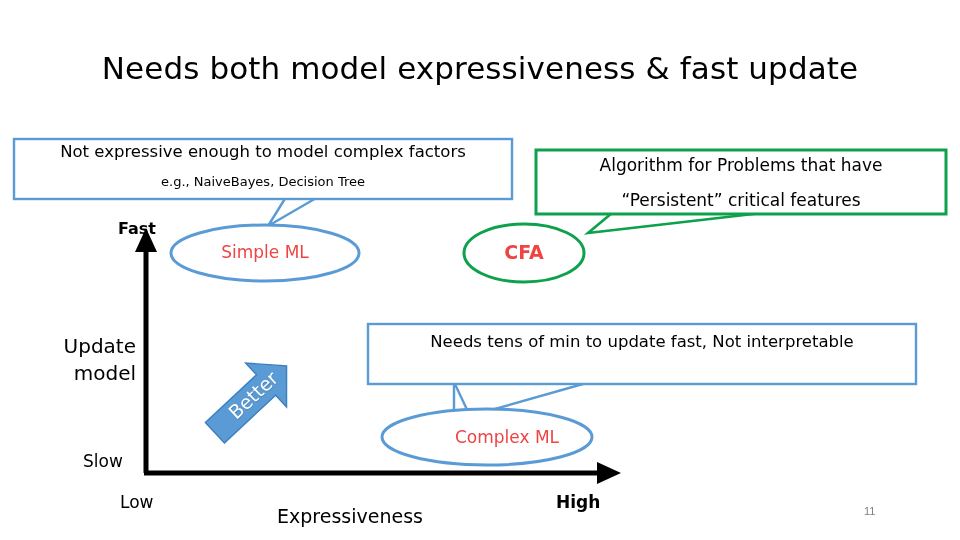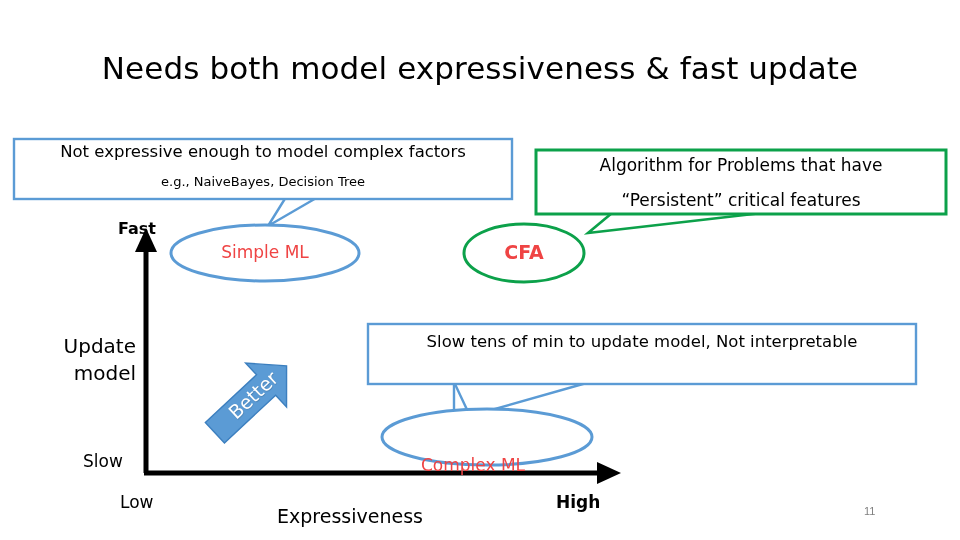--- a/index.html
+++ b/index.html
@@ -76,22 +76,22 @@
   }
   #label-simple-ml {
     left: 172px; top: 242px; width: 186px;
     font-size: 17px; font-weight: 400;
   }
   #label-cfa {
     left: 462px; top: 241px; width: 124px;
     font-size: 19px; font-weight: bold;
   }
   #label-complex-ml {
-    left: 370px; top: 427px; width: 206px;
-    font-size: 17px; font-weight: 400; margin-top: 28px;
+    left: 404px; top: 427px; width: 206px;
+    font-size: 17px; font-weight: 400;
   }
 
   
   .axis-label {
     position: absolute;
     white-space: nowrap;
     color: #000000;
   }
   #label-fast {
     left: 82px; top: 219px;
@@ -198,21 +198,21 @@
     <div class="callout-line1">Not expressive enough to model complex factors</div>
     <div class="callout-line2">e.g., NaiveBayes, Decision Tree</div>
   </div>
 
   <div class="callout-text" id="callout-cfa-text">
     <div class="callout-line1">Algorithm for Problems that have</div>
     <div class="callout-line2">“Persistent” critical features</div>
   </div>
 
   <div class="callout-text" id="callout-complex-text">
-    <div class="callout-line1">Slow tens of min to update model, Not interpretable</div>
+    <div class="callout-line1">Needs tens of min to update fast, Not interpretable</div>
   </div>
 
   <div class="ellipse-label" id="label-simple-ml">Simple ML</div>
   <div class="ellipse-label" id="label-cfa">CFA</div>
   <div class="ellipse-label" id="label-complex-ml">Complex ML</div>
 
   <div class="axis-label" id="label-fast">Fast</div>
   <div class="axis-label" id="label-slow">Slow</div>
 
   <div class="axis-label" id="label-update-speed">

